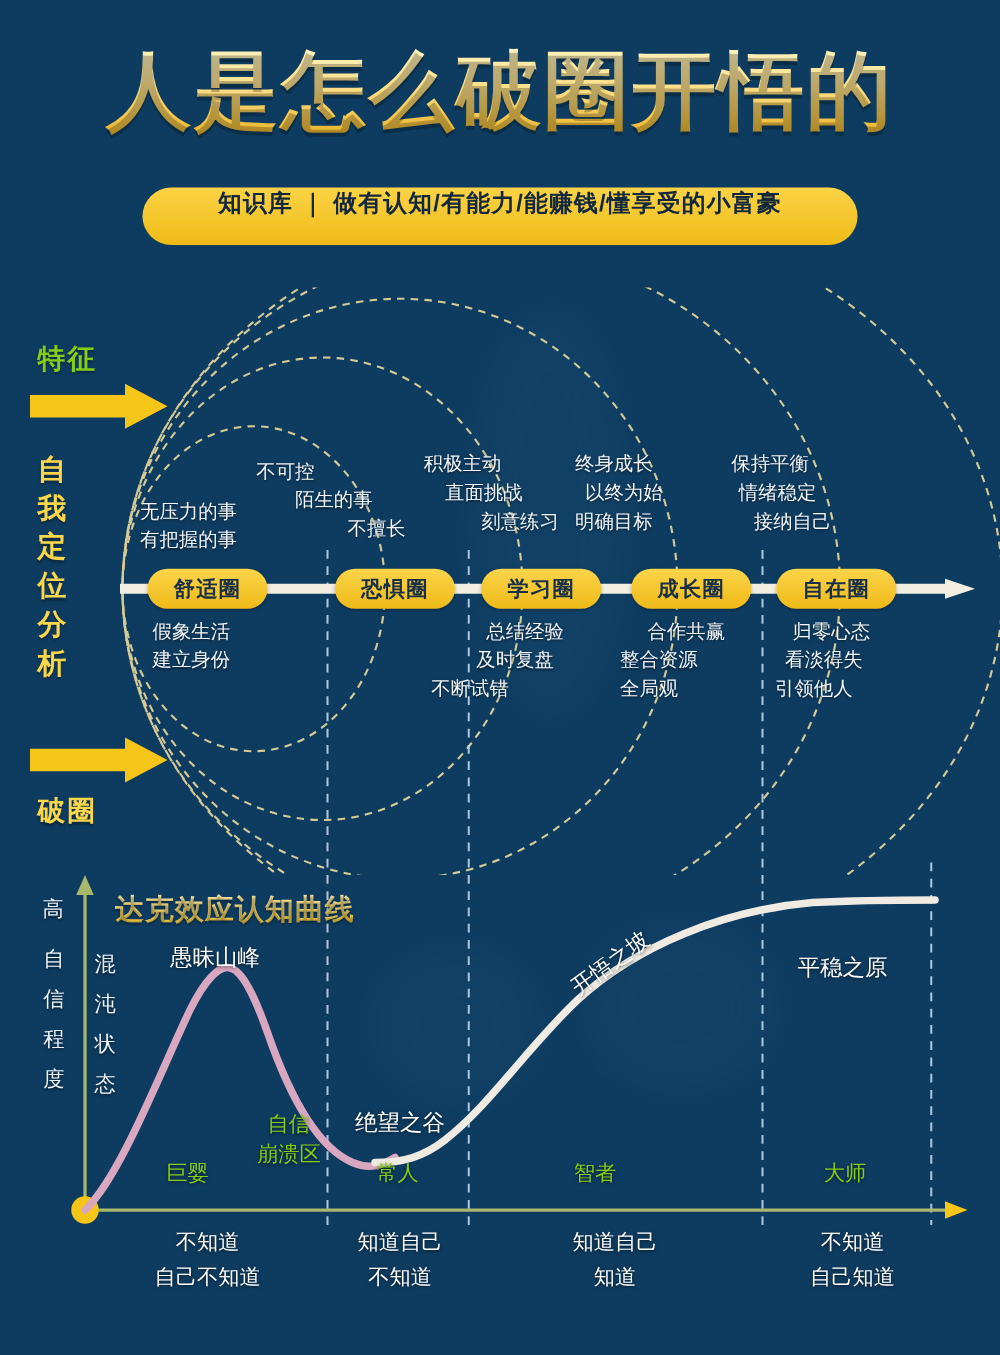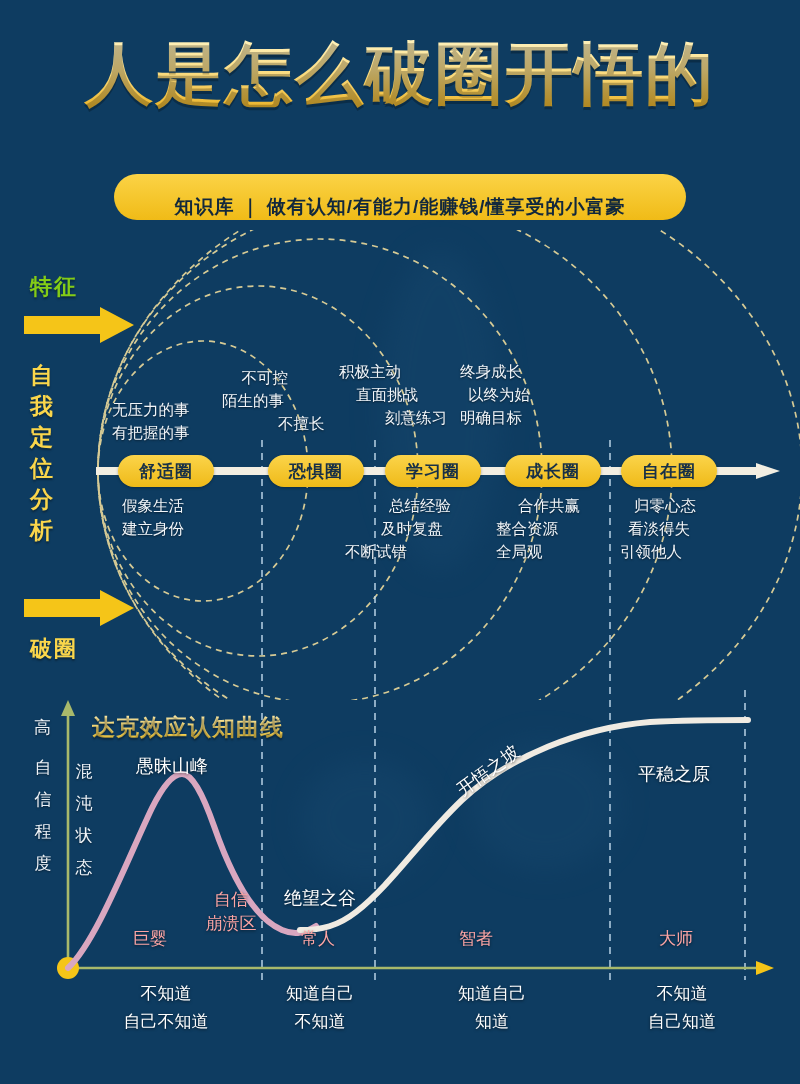--- a/index.html
+++ b/index.html
@@ -23,24 +23,23 @@
     background: linear-gradient(180deg,#FFF4C4 0%, #FCE08A 45%, #E9B020 100%);
     -webkit-background-clip: text; background-clip: text;
     -webkit-text-fill-color: transparent; color: #F6CE4A;
     text-shadow: 0 3px 0 rgba(0,0,0,.25);
     white-space: nowrap;
   }
   #subtitle-pill {
     position: absolute; left: 114px; top: 150px; width: 572px; height: 46px;
     background: linear-gradient(180deg,#FBD346 0%, #F0BB17 100%);
     border-radius: 23px;
-    display: flex; align-items: flex-end; justify-content: center;
+    display: flex; align-items: flex-start; justify-content: center;
     color: #12283C; font-size: 19px; font-weight: bold; letter-spacing: 1px;
     white-space: nowrap;
-    margin-top: 24px;
   }
 
   
   #label-feature {
     position: absolute; left: 30px; top: 272px;
     color: #84cc16; font-size: 22px; font-weight: bold; letter-spacing: 2px;
     text-shadow: 0 2px 2px rgba(0,0,0,.35);
   }
   #label-break {
     position: absolute; left: 30px; top: 634px;
@@ -105,21 +104,21 @@
     color: #EEF3F8; font-size: 17px; line-height: 32px; text-align: center;
     text-shadow: 0 1px 2px rgba(0,0,0,.5);
   }
   #chaos-label span { display: block; }
 
   .curve-label {
     position: absolute; color: #FFFFFF; font-size: 18px;
     white-space: nowrap; text-shadow: 0 1px 3px rgba(0,0,0,.6);
   }
   .stage-label {
-    position: absolute; color: #fca5a5; font-size: 17px; line-height: 24px;
+    position: absolute; color: #84cc16; font-size: 17px; line-height: 24px;
     text-align: center; white-space: nowrap; text-shadow: 0 1px 3px rgba(0,0,0,.6);
   }
   .stage-label div { white-space: nowrap; }
   .quad-label {
     position: absolute; color: #FFFFFF; font-size: 17px; line-height: 28px;
     text-align: center; white-space: nowrap; text-shadow: 0 1px 3px rgba(0,0,0,.6);
   }
   .quad-label div { white-space: nowrap; }
 </style>
 </head>
@@ -195,33 +194,38 @@
     </div>
   <div class="pill" style="left:621px;width:96px;">
       <span>自在圈</span>
     </div>
 
   <div class="ring-txt" style="left:112px;top:398px;">
     <div>无压力的事</div>
     <div>有把握的事</div>
   </div>
   <div class="ring-txt" style="left:205px;top:366px;">
-    <div style="text-align:center">不可控</div>
-    <div style="margin-left:17px">陌生的事</div>
+    <div style="text-align:left">不可控</div>
+    <div style="margin-left:31px">陌生的事</div>
     <div style="margin-left:73px">不擅长</div>
   </div>
   <div class="ring-txt" style="left:339px;top:360px;">
     <div>积极主动</div>
     <div style="margin-left:17px">直面挑战</div>
     <div style="margin-left:46px">刻意练习</div>
   </div>
   <div class="ring-txt" style="left:460px;top:360px;">
     <div>终身成长</div>
     <div style="margin-left:8px">以终为始</div>
     <div style="">明确目标</div>
+  </div>
+  <div class="ring-txt" style="left:585px;top:360px;">
+    <div>保持平衡</div>
+    <div style="margin-left:6px">情绪稳定</div>
+    <div style="margin-left:18px">接纳自己</div>
   </div>
 
   <div class="ring-txt" style="left:122px;top:494px;">
     <div>假象生活</div>
     <div>建立身份</div>
   </div>
   <div class="ring-txt" style="left:389px;top:494px;">
     <div>总结经验</div>
     <div style="margin-left:-8px">及时复盘</div>
     <div style="margin-left:-44px">不断试错</div>

